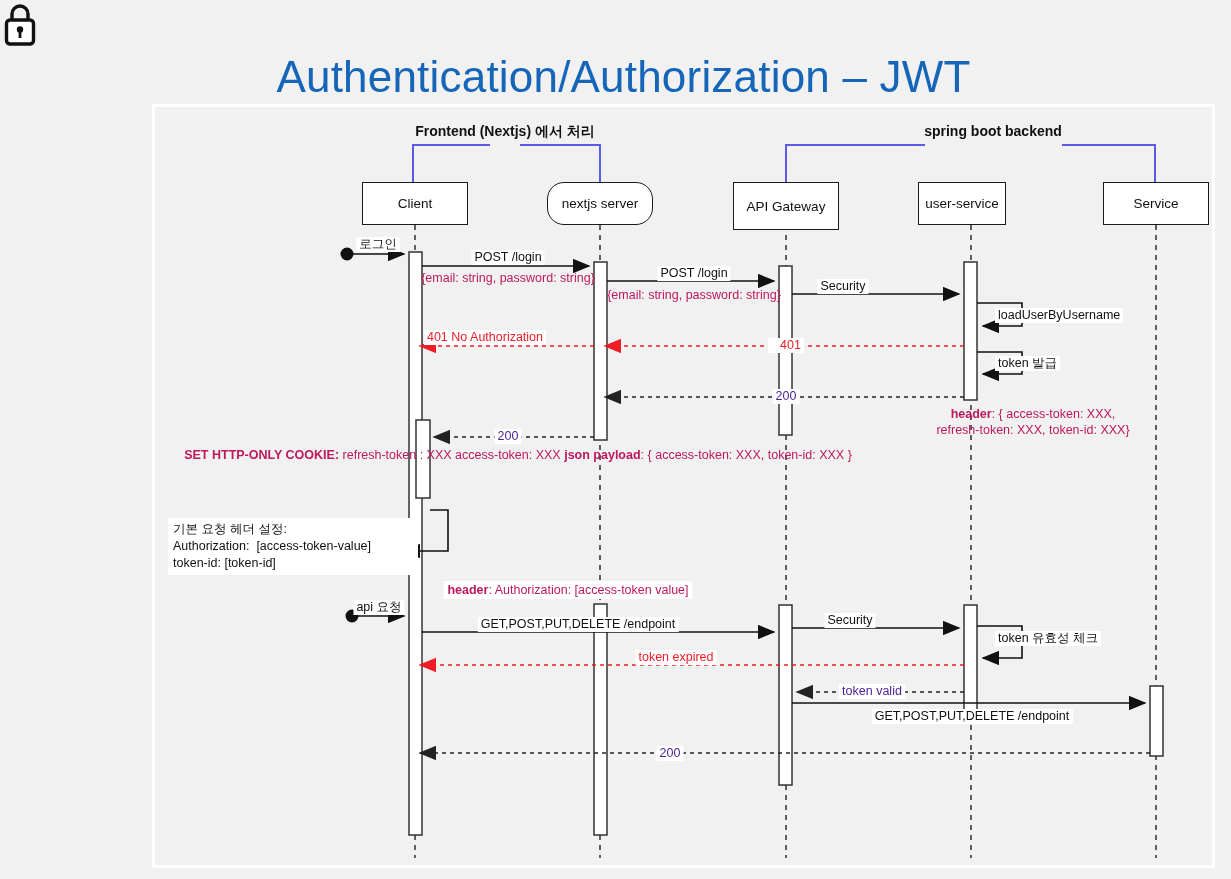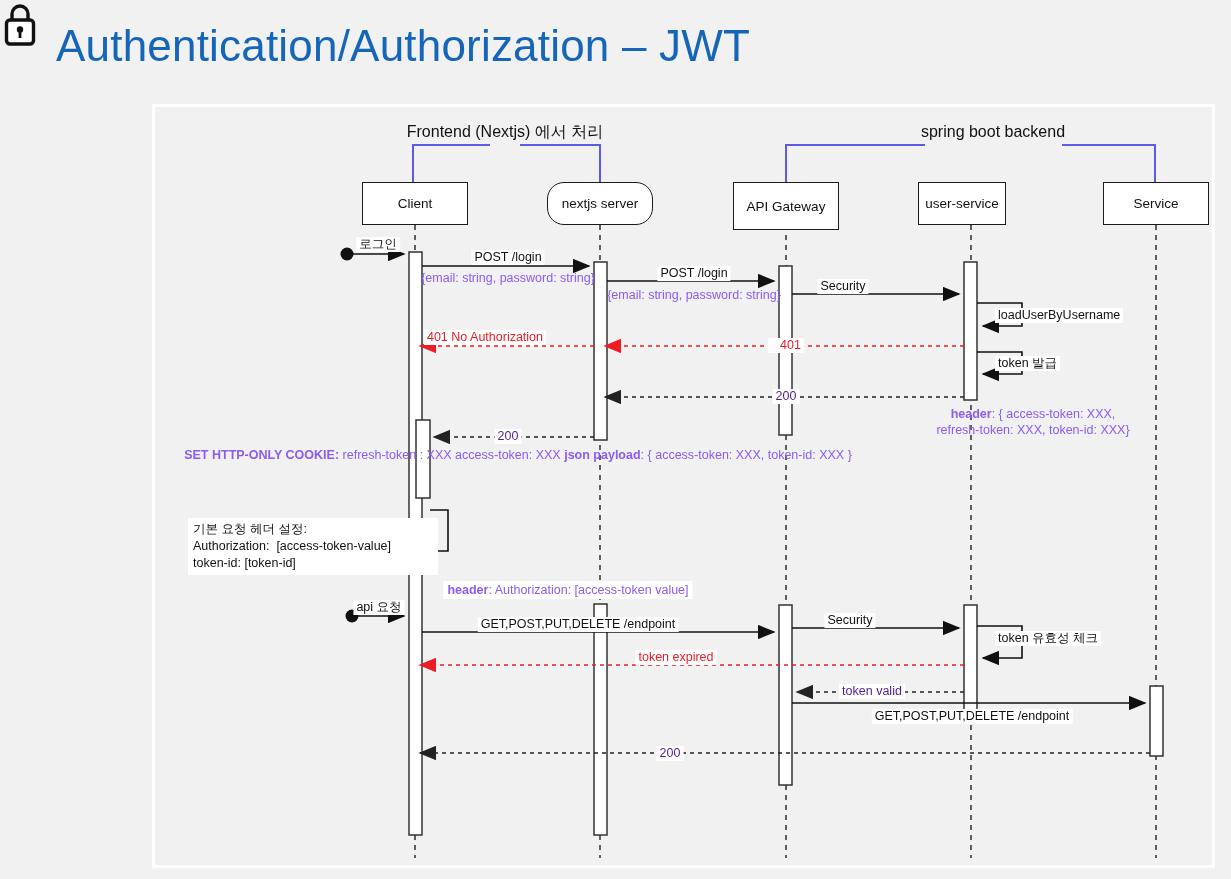--- a/index.html
+++ b/index.html
@@ -6,21 +6,21 @@
   body{
     width:1231px;height:879px;
     background:#f1f1f1;
     font-family:"Liberation Sans","DejaVu Sans",sans-serif;
     overflow:hidden;
     position:relative;
   }
   
   #title-bar{
     position:absolute;left:0;top:0;width:1231px;height:92px;
-    display:flex;align-items:center;padding-left:14px;box-sizing:border-box;
+    display:flex;align-items:center;padding-left:14px;box-sizing:border-box;flex-direction:column;
   }
   #lock-icon{width:40px;height:52px;flex:0 0 auto;}
   #title-text{
     font-size:44px;color:#1565b8;font-weight:400;letter-spacing:.2px;
     white-space:nowrap;margin-left:2px;
   }
   
   #diagram-frame{
     position:absolute;left:152px;top:104px;width:1063px;height:764px;
     border:3px solid #ffffff;box-sizing:border-box;background:transparent;
@@ -35,27 +35,27 @@
   }
   
   .lbl{
     position:absolute;font-size:12.5px;color:#111;white-space:nowrap;
     line-height:15px;
   }
   .lbl.ctr{transform:translateX(-50%);text-align:center;}
   .lbl.bg{background:#fff;padding:0 3px;}
   .lbl.red{color:#ee1c25;}
   .lbl.blue{color:#4c1d95;}
-  .lbl.grp{font-size:16px;color:#111;}
+  .lbl.grp{font-size:14px;color:#111;font-weight:bold;}
   .note{
     position:absolute;background:#fff;font-size:12.5px;color:#111;
-    line-height:17px;white-space:pre;padding:3px 5px;box-sizing:border-box;margin-left:20px;
+    line-height:17px;white-space:pre;padding:3px 5px;box-sizing:border-box;
   }
   .bold{font-weight:bold;}
-  .blk{position:absolute;text-align:center;font-size:12.5px;line-height:16px;color:#8b5cf6;transform:translateX(-50%);}
+  .blk{position:absolute;text-align:center;font-size:12.5px;line-height:16px;color:#be185d;transform:translateX(-50%);}
 </style>
 </head>
 <body>
 
 <div id="title-bar">
   <span id="lock-icon">
     <svg width="40" height="52" viewBox="0 0 40 52">
       <path d="M12 20 V14 a8 8 0 0 1 16 0 V20" fill="none" stroke="#111" stroke-width="3.4"></path>
       <rect x="6.5" y="20" width="27" height="24" rx="3.5" fill="#fff" stroke="#111" stroke-width="3.4"></rect>
       <circle cx="20" cy="29.5" r="3.2" fill="#111"></circle>

